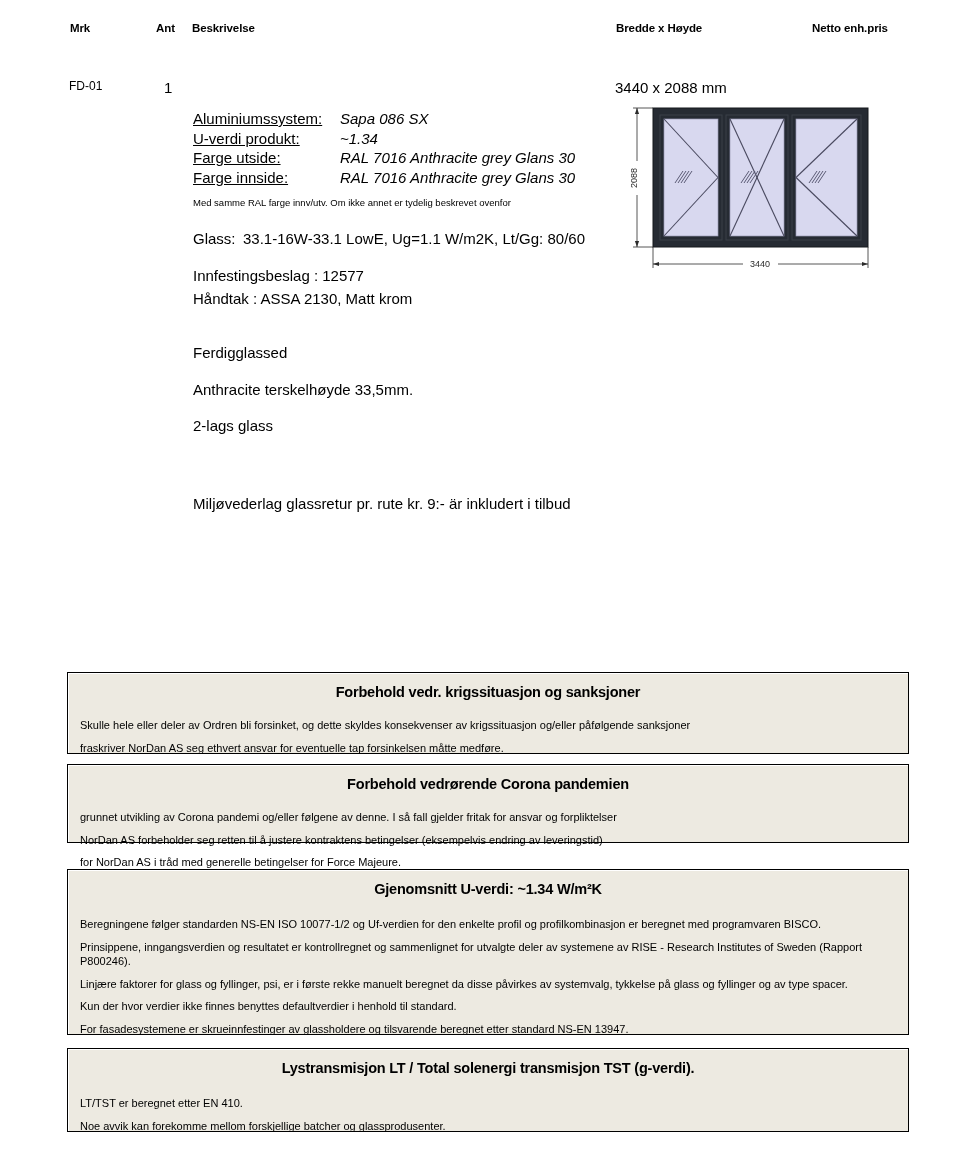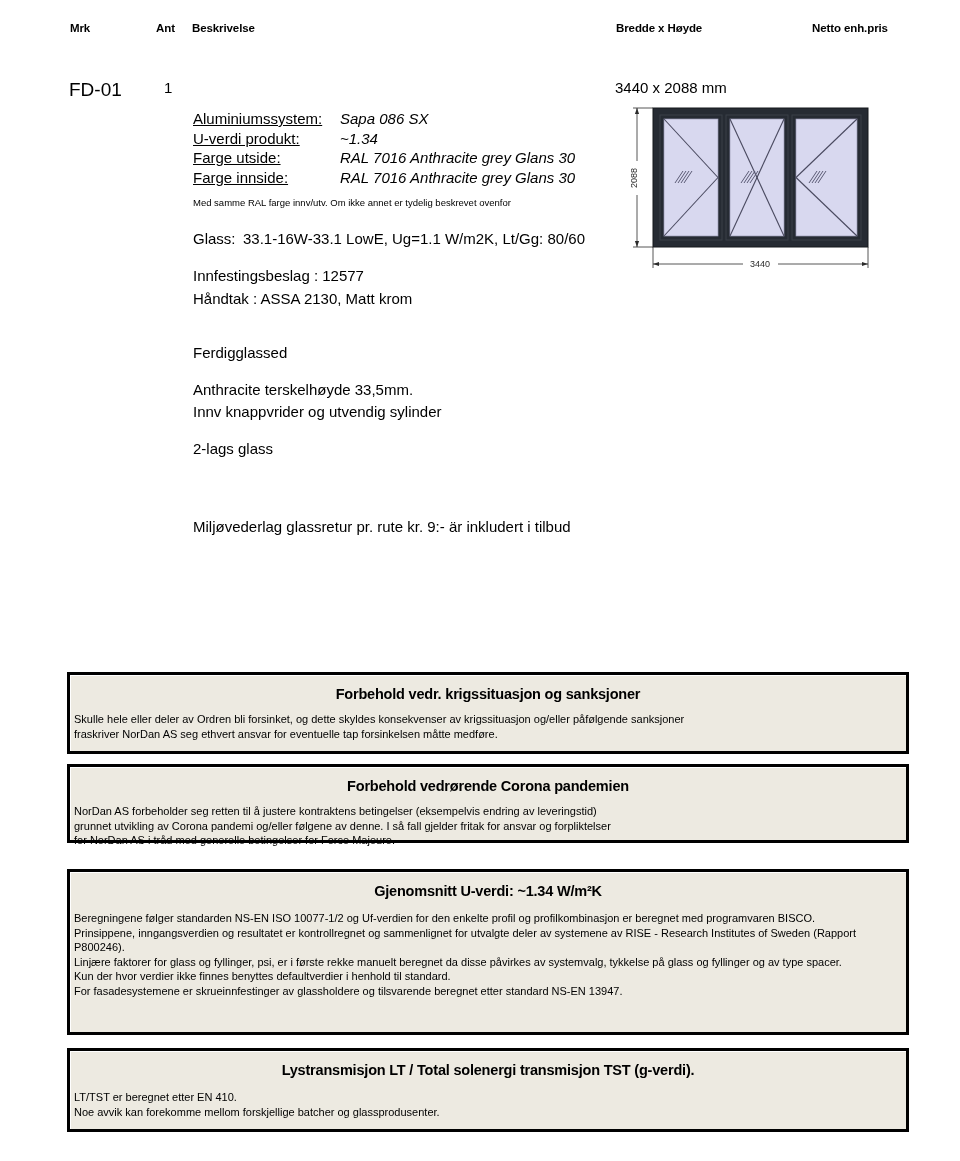--- a/index.html
+++ b/index.html
@@ -26,21 +26,21 @@
   }
   #head-mrk   { left: 70px;  top: 22px; }
   #head-ant   { left: 156px; top: 22px; }
   #head-besk  { left: 192px; top: 22px; }
   #head-bxh   { left: 616px; top: 22px; }
   #head-pris  { left: 812px; top: 22px; }
 
   
   #item-mark {
     position: absolute; left: 69px; top: 79px;
-    font-size: 19px; white-space: nowrap; text-align: center;
+    font-size: 12px; white-space: nowrap; text-align: center;
   }
   #item-qty {
     position: absolute; left: 164px; top: 79px;
     font-size: 15px; white-space: nowrap;
   }
   #item-size {
     position: absolute; left: 615px; top: 79px;
     font-size: 15px; white-space: nowrap;
   }
 
@@ -90,39 +90,39 @@
     width: 290px;
     height: 175px;
   }
 
   
   .info-box {
     position: absolute;
     left: 67px;
     width: 842px;
     background: #edeae1;
-    border: 3px solid #000000;
+    border: 1px solid #000000;
     box-sizing: border-box;
     box-shadow: inset 1px 1px 0 #ffffff;
   }
   .info-title {
     text-align: center;
     font-size: 14.5px;
     font-weight: bold;
     padding-top: 11px;
     padding-bottom: 2px;
     letter-spacing: -0.2px;
   }
   .info-body {
     font-size: 11px;
     line-height: 14.6px;
     padding: 6px 4px 6px 4px;
   }
   .info-body p {
-    margin: 0;
+    margin: 8px;
     white-space: nowrap;
   }
   .info-body p.wrapping {
     white-space: normal;
   }
 
   #box-war    { top: 672px;  height: 82px; }
   #box-corona { top: 764px;  height: 79px; }
   #box-uvalue { top: 869px;  height: 166px; }
   #box-lt     { top: 1048px; height: 84px; }
@@ -173,21 +173,20 @@
     <span class="gl-label">Glass:</span>
     <span>33.1-16W-33.1 LowE, Ug=1.1 W/m2K, Lt/Gg: 80/60</span>
   </div>
 
   <div class="para gap-md">Innfestingsbeslag : 12577</div>
   <div class="para gap-sm">Håndtak : ASSA 2130, Matt krom</div>
 
   <div class="para gap-xl">Ferdigglassed</div>
 
   <div class="para gap-md">Anthracite terskelhøyde 33,5mm.</div>
-  <div class="para gap-sm">Innv knappvrider og utvendig sylinder</div>
 
   <div class="para gap-md">2-lags glass</div>
 
   <div class="para gap-env">Miljøvederlag glassretur pr. rute kr. 9:- är inkludert i tilbud</div>
 </div>
 
 <div id="drawing">
   <svg width="290" height="175" viewBox="0 0 290 175" xmlns="http://www.w3.org/2000/svg">
 
     <rect x="40" y="5" width="215" height="139" fill="#262b33" stroke="#15181d" stroke-width="1"></rect>
@@ -260,22 +259,22 @@
   <div class="info-title">Forbehold vedr. krigssituasjon og sanksjoner</div>
   <div class="info-body">
     <p>Skulle hele eller deler av Ordren bli forsinket, og dette skyldes konsekvenser av krigssituasjon og/eller påfølgende sanksjoner</p>
     <p>fraskriver NorDan AS seg ethvert ansvar for eventuelle tap forsinkelsen måtte medføre.</p>
   </div>
 </div>
 
 <div class="info-box" id="box-corona">
   <div class="info-title">Forbehold vedrørende Corona pandemien</div>
   <div class="info-body">
+    <p>grunnet utvikling av Corona pandemi og/eller følgene av denne. I så fall gjelder fritak for ansvar og forpliktelser</p>
     <p>NorDan AS forbeholder seg retten til å justere kontraktens betingelser (eksempelvis endring av leveringstid)</p>
-    <p>grunnet utvikling av Corona pandemi og/eller følgene av denne. I så fall gjelder fritak for ansvar og forpliktelser</p>
     <p>for NorDan AS i tråd med generelle betingelser for Force Majeure.</p>
   </div>
 </div>
 
 <div class="info-box" id="box-uvalue">
   <div class="info-title">Gjenomsnitt U-verdi: ~1.34 W/m²K</div>
   <div class="info-body">
     <p class="wrapping">Beregningene følger standarden NS-EN ISO 10077-1/2 og Uf-verdien for den enkelte profil og profilkombinasjon er beregnet med programvaren BISCO.</p>
     <p class="wrapping">Prinsippene, inngangsverdien og resultatet er kontrollregnet og sammenlignet for utvalgte deler av systemene av RISE - Research Institutes of Sweden (Rapport P800246).</p>
     <p class="wrapping">Linjære faktorer for glass og fyllinger, psi, er i første rekke manuelt beregnet da disse påvirkes av systemvalg, tykkelse på glass og fyllinger og av type spacer.</p>

